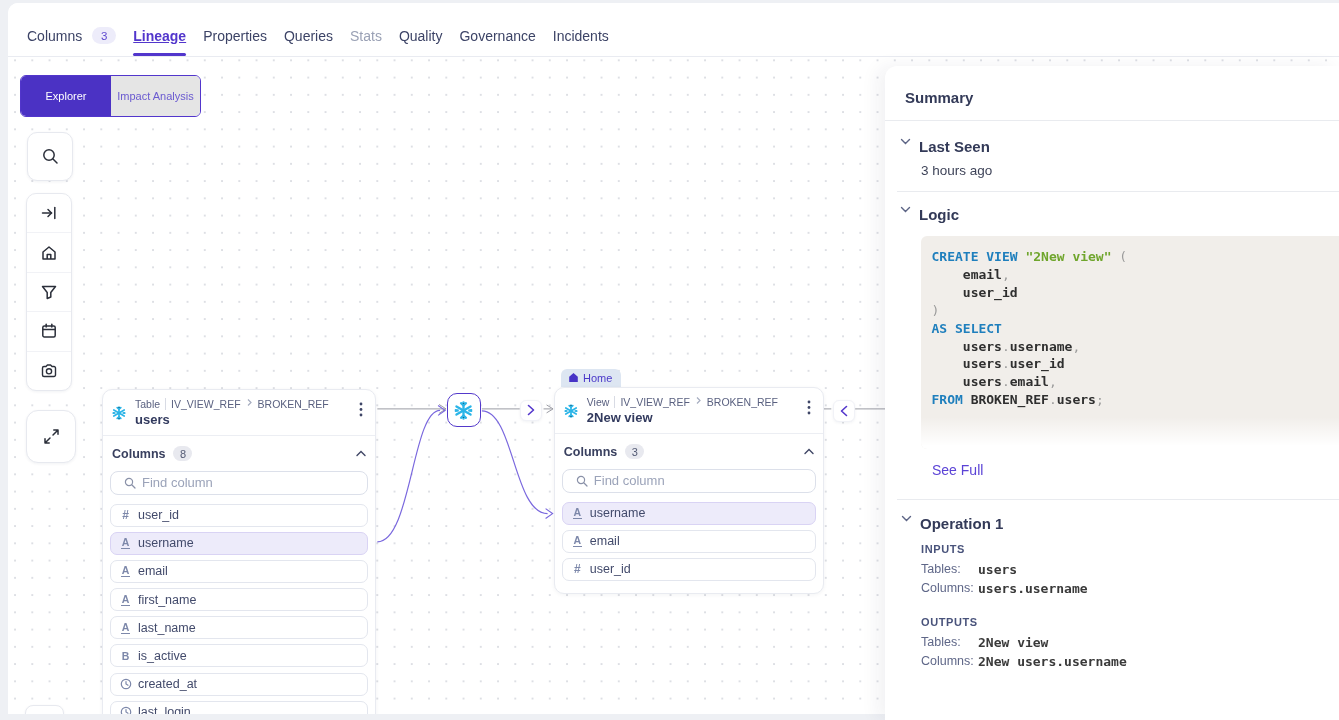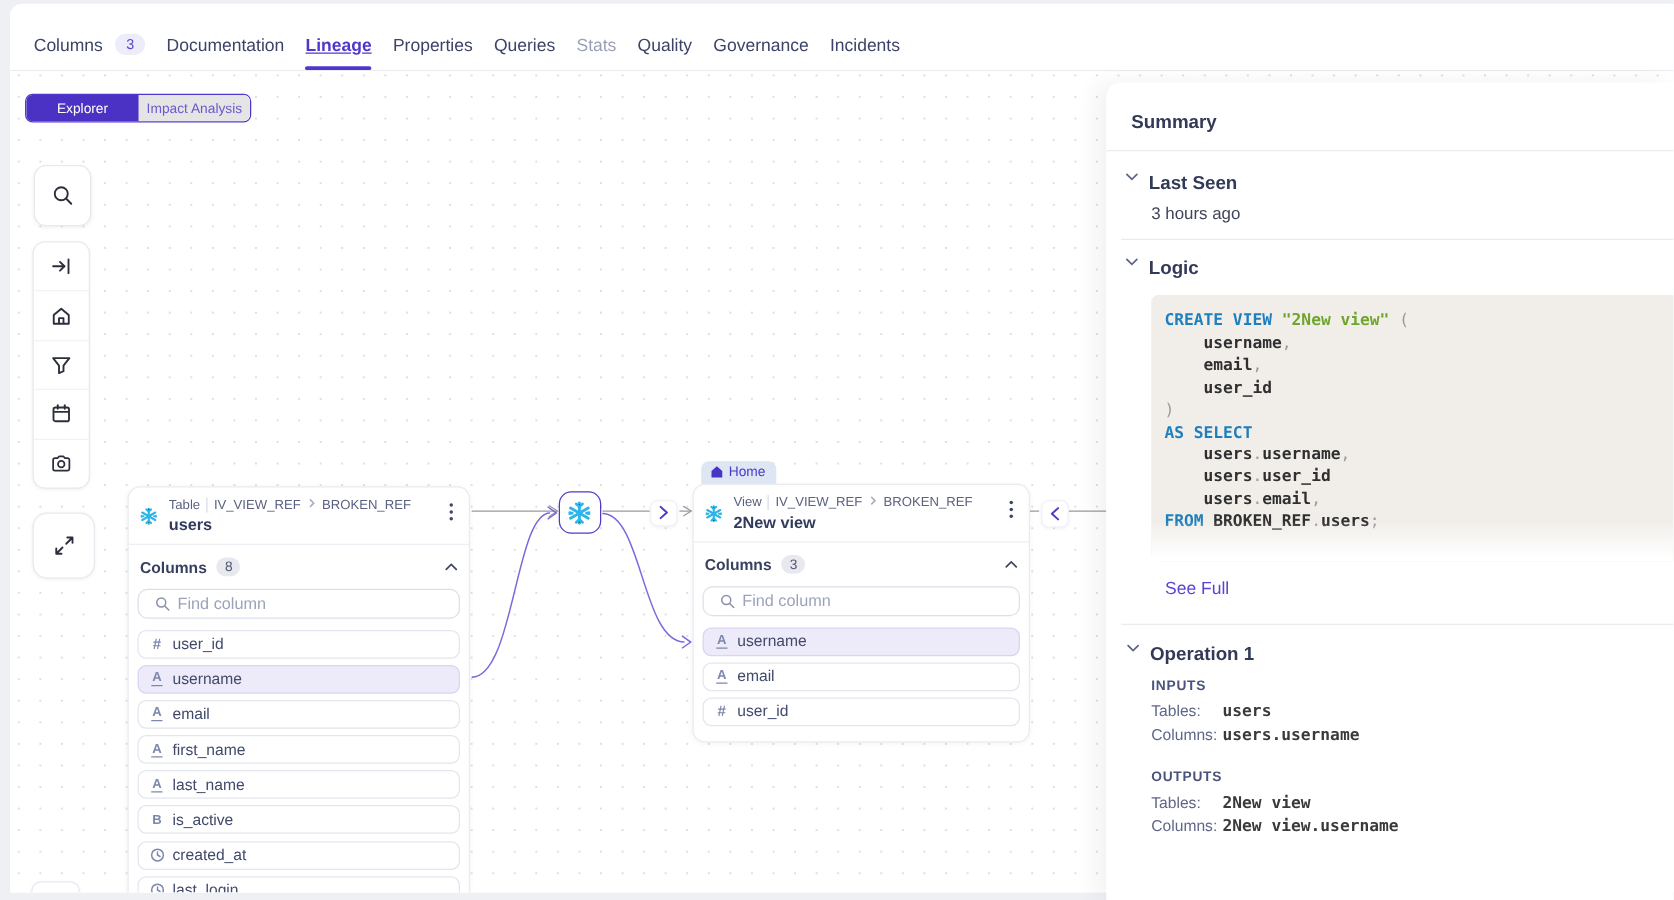--- a/index.html
+++ b/index.html
@@ -16,21 +16,21 @@
   .tab.active::after { content:""; position:absolute; left:0; right:0; bottom:1px; height:3px; border-radius:2px; background:#5236cc; }
   .tab.disabled { color:#9aa1b5; }
   .tab-badge { display:inline-flex; align-items:center; justify-content:center; min-width:24px; height:17px; padding:0 7px; border-radius:9px; background:#edecfa; color:#5d48cf; font-size:11.5px; font-weight:normal; }
 
   
   #canvas { position:absolute; left:0; top:54px; right:0; bottom:0; overflow:hidden;
     background-image: radial-gradient(circle, #dddfe4 0.95px, transparent 1.1px);
     background-size: 17.25px 17.25px; background-position: -1.6px -5.3px; background-color:#fff; }
 
   
-  #mode-toggle { position:absolute; left:12px; top:18px; height:23px; display:flex; border:1px solid #5236cc; border-radius:6px; overflow:hidden; background:#fff; }
+  #mode-toggle { position:absolute; left:12px; top:18px; height:42px; display:flex; border:1px solid #5236cc; border-radius:6px; overflow:hidden; background:#fff; }
   .mode-seg { display:flex; align-items:center; justify-content:center; font-size:11px; cursor:pointer; }
   .mode-seg.active { width:90px; }
   .mode-seg.inactive { width:89px; }
   .mode-seg.active { background:#4b32c4; color:#fff; }
   .mode-seg.inactive { background:#e5e5e5; color:#6a5ad0; }
 
   
   .tool-card { position:absolute; background:#fff; border:1px solid #e7e9ef; box-shadow:0 1px 3px rgba(25,30,60,.06); }
   #search-card { left:19px; top:75px; width:46px; height:49px; border-radius:10px; display:flex; align-items:center; justify-content:center; }
   #tools-card { left:18px; top:136px; width:46px; height:198px; border-radius:10px; display:flex; flex-direction:column; }
@@ -113,23 +113,20 @@
 </head>
 <body>
 
 <div id="app-card">
 
   <div id="tab-bar">
       <div class="tab">
         <span>Columns</span>
         <span class="tab-badge">3</span>
       </div>
-      <div class="tab">
-        <span>Documentation</span>
-      </div>
       <div class="tab active">
         <span>Lineage</span>
       </div>
       <div class="tab">
         <span>Properties</span>
       </div>
       <div class="tab">
         <span>Queries</span>
       </div>
       <div class="tab disabled">
@@ -501,21 +498,20 @@
   <div id="sec-logic" class="sec-head">
     <span>
         <svg width="11" height="7" viewBox="0 0 11 7">
           <path d="M1.5 1.5 L5.5 5.5 L9.5 1.5" stroke="#5c6485" stroke-width="1.4" fill="none" stroke-linecap="round"></path>
         </svg>
       </span>
     <span class="sec-title">Logic</span>
   </div>
   <div id="code-block">
       <div class="code-line"><span class="tk-kw">CREATE VIEW</span><span class="tk-id"> </span><span class="tk-str">"2New view"</span><span class="tk-id"> </span><span class="tk-p">(</span></div>
-      <div class="code-line"><span class="tk-id">    username</span><span class="tk-p">,</span></div>
       <div class="code-line"><span class="tk-id">    email</span><span class="tk-p">,</span></div>
       <div class="code-line"><span class="tk-id">    user_id</span></div>
       <div class="code-line"><span class="tk-p">)</span></div>
       <div class="code-line"><span class="tk-kw">AS SELECT</span></div>
       <div class="code-line"><span class="tk-id">    users</span><span class="tk-p">.</span><span class="tk-id">username</span><span class="tk-p">,</span></div>
       <div class="code-line"><span class="tk-id">    users</span><span class="tk-p">.</span><span class="tk-id">user_id</span></div>
       <div class="code-line"><span class="tk-id">    users</span><span class="tk-p">.</span><span class="tk-id">email</span><span class="tk-p">,</span></div>
       <div class="code-line"><span class="tk-kw">FROM</span><span class="tk-id"> BROKEN_REF</span><span class="tk-p">.</span><span class="tk-id">users</span><span class="tk-p">;</span></div>
     </div>
   <div id="see-full">See Full</div>
@@ -539,15 +535,15 @@
     <span class="op-row-label">Columns:</span>
     <span class="op-row-value">users.username</span>
   </div>
   <div id="outputs-label" class="op-group-label">OUTPUTS</div>
   <div id="out-tables" class="op-row">
     <span class="op-row-label">Tables:</span>
     <span class="op-row-value">2New view</span>
   </div>
   <div id="out-cols" class="op-row">
     <span class="op-row-label">Columns:</span>
-    <span class="op-row-value">2New view.username</span>
+    <span class="op-row-value">2New users.username</span>
   </div>
 </div>
 
 </body></html>

